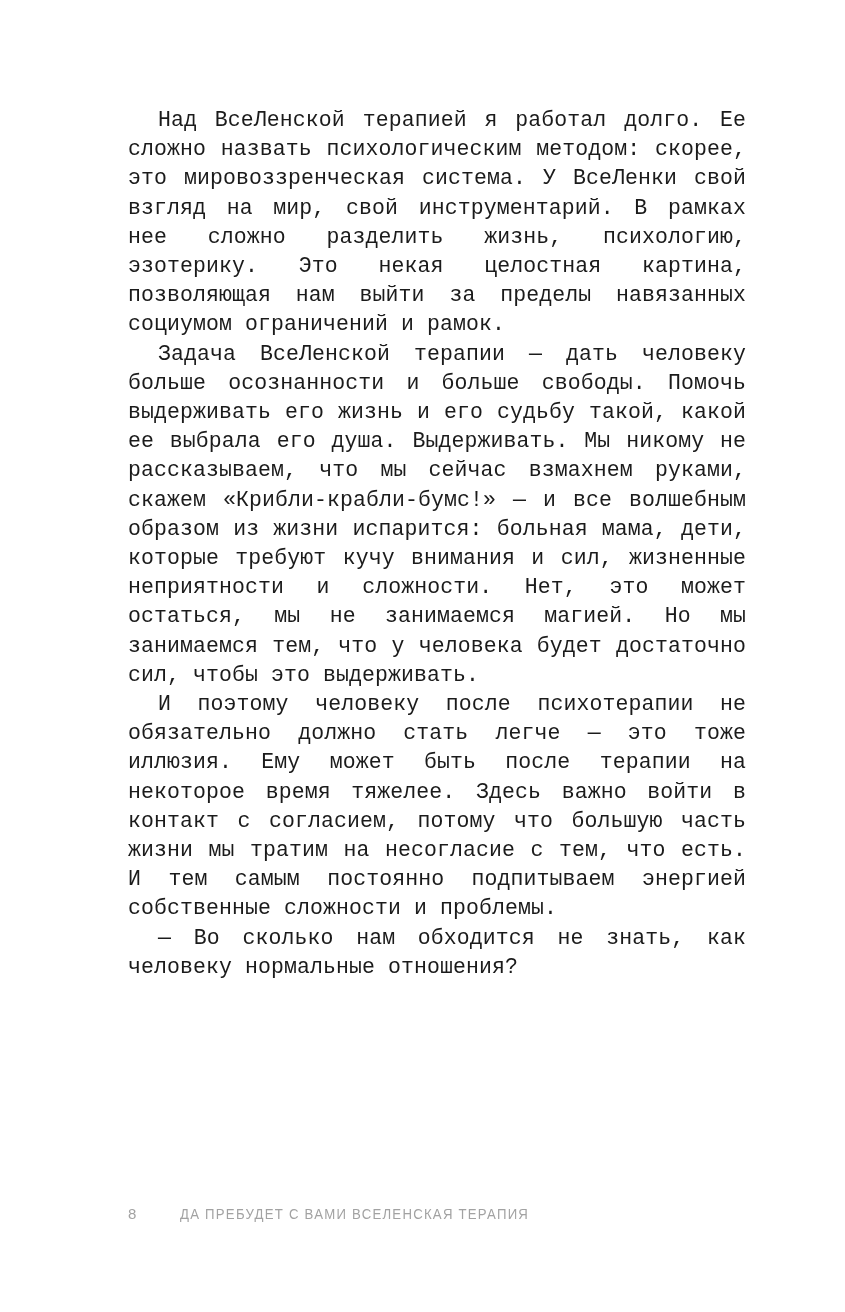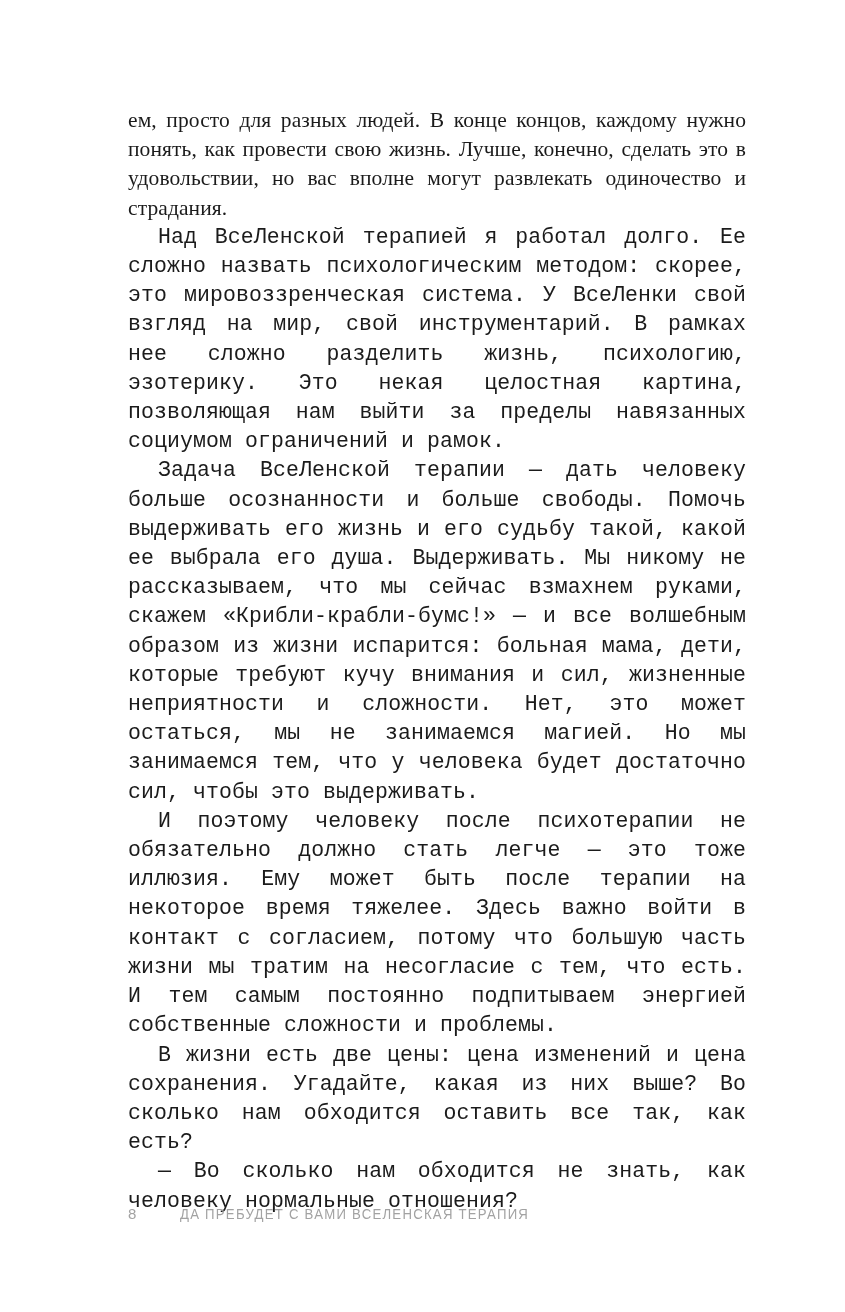--- a/index.html
+++ b/index.html
@@ -61,25 +61,23 @@
       white-space: nowrap;
       text-transform: uppercase;
     }
   </style>
 </head>
 <body>
 
 <div class="page">
 
   <div class="text-block">
-    <p>ем, просто для разных людей. В конце концов, каждому нужно понять, как провести свою жизнь. Лучше, конечно, сделать это в удовольствии, но вас вполне могут развлекать одиночество и страдания.</p>
     <p class="indent">Над ВсеЛенской терапией я работал долго. Ее сложно назвать психологическим методом: скорее, это мировоззренческая система. У ВсеЛенки свой взгляд на мир, свой инструментарий. В рамках нее сложно разделить жизнь, психологию, эзотерику. Это некая целостная картина, позволяющая нам выйти за пределы навязанных социумом ограничений и рамок.</p>
     <p class="indent">Задача ВсеЛенской терапии — дать человеку больше осознанности и больше свободы. Помочь выдерживать его жизнь и его судьбу такой, какой ее выбрала его душа. Выдерживать. Мы никому не рассказываем, что мы сейчас взмахнем руками, скажем «Крибли-крабли-бумс!» — и все волшебным образом из жизни испарится: больная мама, дети, которые требуют кучу внимания и сил, жизненные неприятности и сложности. Нет, это может остаться, мы не занимаемся магией. Но мы занимаемся тем, что у человека будет достаточно сил, чтобы это выдерживать.</p>
     <p class="indent">И поэтому человеку после психотерапии не обязательно должно стать легче — это тоже иллюзия. Ему может быть после терапии на некоторое время тяжелее. Здесь важно войти в контакт с согласием, потому что большую часть жизни мы тратим на несогласие с тем, что есть. И тем самым постоянно подпитываем энергией собственные сложности и проблемы.</p>
-    <p class="indent">В жизни есть две цены: цена изменений и цена сохранения. Угадайте, какая из них выше? Во сколько нам обходится оставить все так, как есть?</p>
     <p class="indent">—  Во сколько нам обходится не знать, как человеку нормальные отношения?</p>
   </div>
 
   <div class="page-footer">
     <span class="page-number">8</span>
     <span class="running-title">ДА ПРЕБУДЕТ С ВАМИ ВСЕЛЕНСКАЯ ТЕРАПИЯ</span>
   </div>
 
 </div>
 

